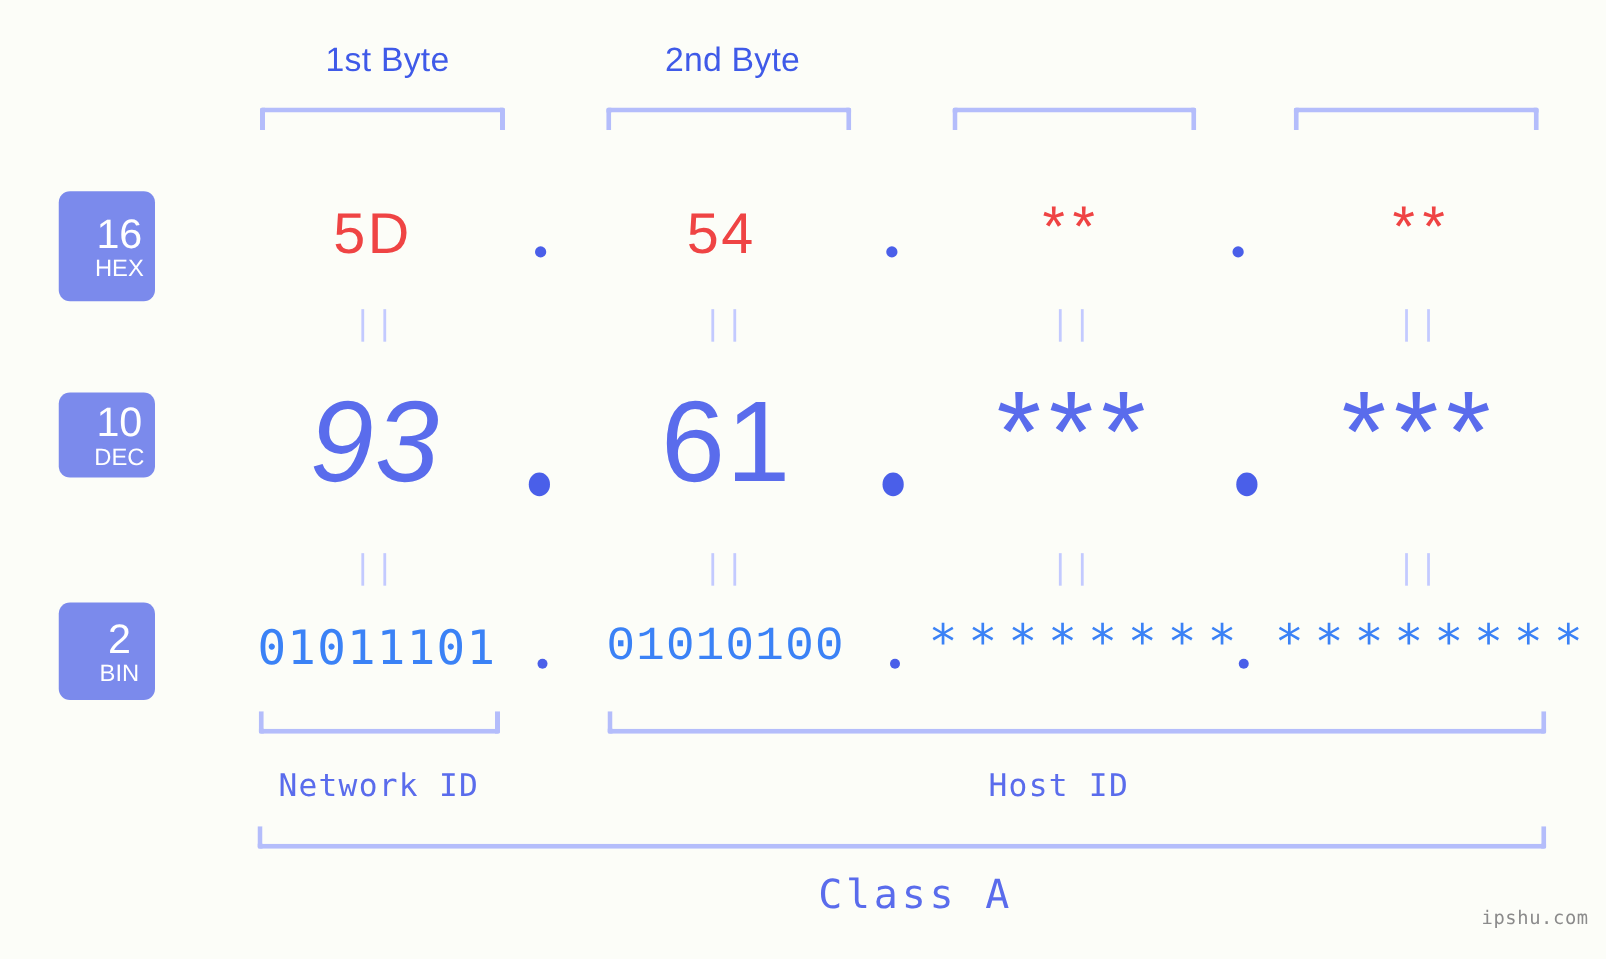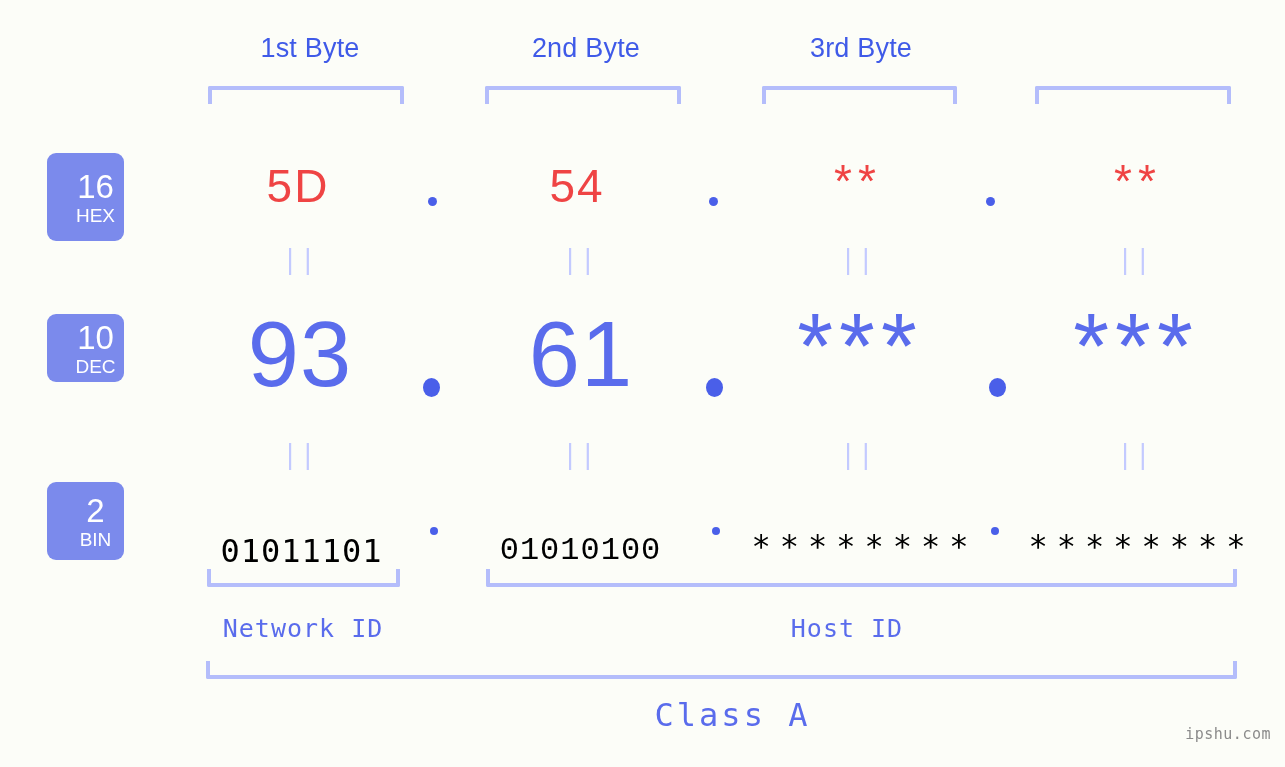--- a/index.html
+++ b/index.html
@@ -70,24 +70,23 @@
   .cell {
     position: absolute;
     width: 240px;
     text-align: center;
     white-space: nowrap;
     line-height: 1;
   }
   .row-hex .cell { font-size: 46px; color: #ef4444; letter-spacing: 2px; }
   .row-dec .cell { font-size: 92px; color: #5a6cec; letter-spacing: 1px; font-weight: 400; }
   .row-bin .cell {
-    font-size: 32px; color: #000000;
+    font-size: 38px; color: #3b82f6;
     font-family: "DejaVu Sans Mono", monospace;
     letter-spacing: 1px;
-    margin-top: 36px;
   }
   .row-bin .cell.stars { letter-spacing: 9px; }
   .row-dec .cell.stars { letter-spacing: 6px; }
   .row-hex .cell.stars { letter-spacing: 6px; }
 
   
   .dot {
     position: absolute;
     background: #4a5fe9;
     border-radius: 50%;
@@ -129,21 +128,20 @@
     letter-spacing: 0.5px;
   }
 </style>
 </head>
 <body>
 
 <div id="stage">
 
   <div class="byte-head" style="left:190px;">1st Byte</div>
   <div class="byte-head" style="left:466px;">2nd Byte</div>
-  <div class="byte-head" style="left:741px;">3rd Byte</div>
 
   <div class="bracket-top" style="left:208px;  width:196px;"></div>
   <div class="bracket-top" style="left:485px;  width:196px;"></div>
   <div class="bracket-top" style="left:762px;  width:195px;"></div>
   <div class="bracket-top" style="left:1035px; width:196px;"></div>
 
   <div class="badge" style="top:153px; height:88px;">
     <span class="num">16</span>
     <span class="nam">HEX</span>
   </div>
@@ -163,21 +161,21 @@
   <div class="eq" style="left:560px;  top:246px;">||</div>
   <div class="eq" style="left:838px;  top:246px;">||</div>
   <div class="eq" style="left:1115px; top:246px;">||</div>
 
   <div class="badge" style="top:314px; height:68px;">
     <span class="num">10</span>
     <span class="nam">DEC</span>
   </div>
 
   <div class="row-dec">
-    <div class="cell" style="left:180px;  top:308px;">93</div>
+    <div class="cell" style="left:180px;  top:308px;font-style:italic;">93</div>
     <div class="cell" style="left:461px;  top:308px;">61</div>
     <div class="cell stars" style="left:740px;  top:300px;">***</div>
     <div class="cell stars" style="left:1016px; top:300px;">***</div>
 
     <div class="dot dec" style="left:423px; top:378px;"></div>
     <div class="dot dec" style="left:706px; top:378px;"></div>
     <div class="dot dec" style="left:989px; top:378px;"></div>
   </div>
 
   <div class="eq" style="left:280px;  top:441px;">||</div>

